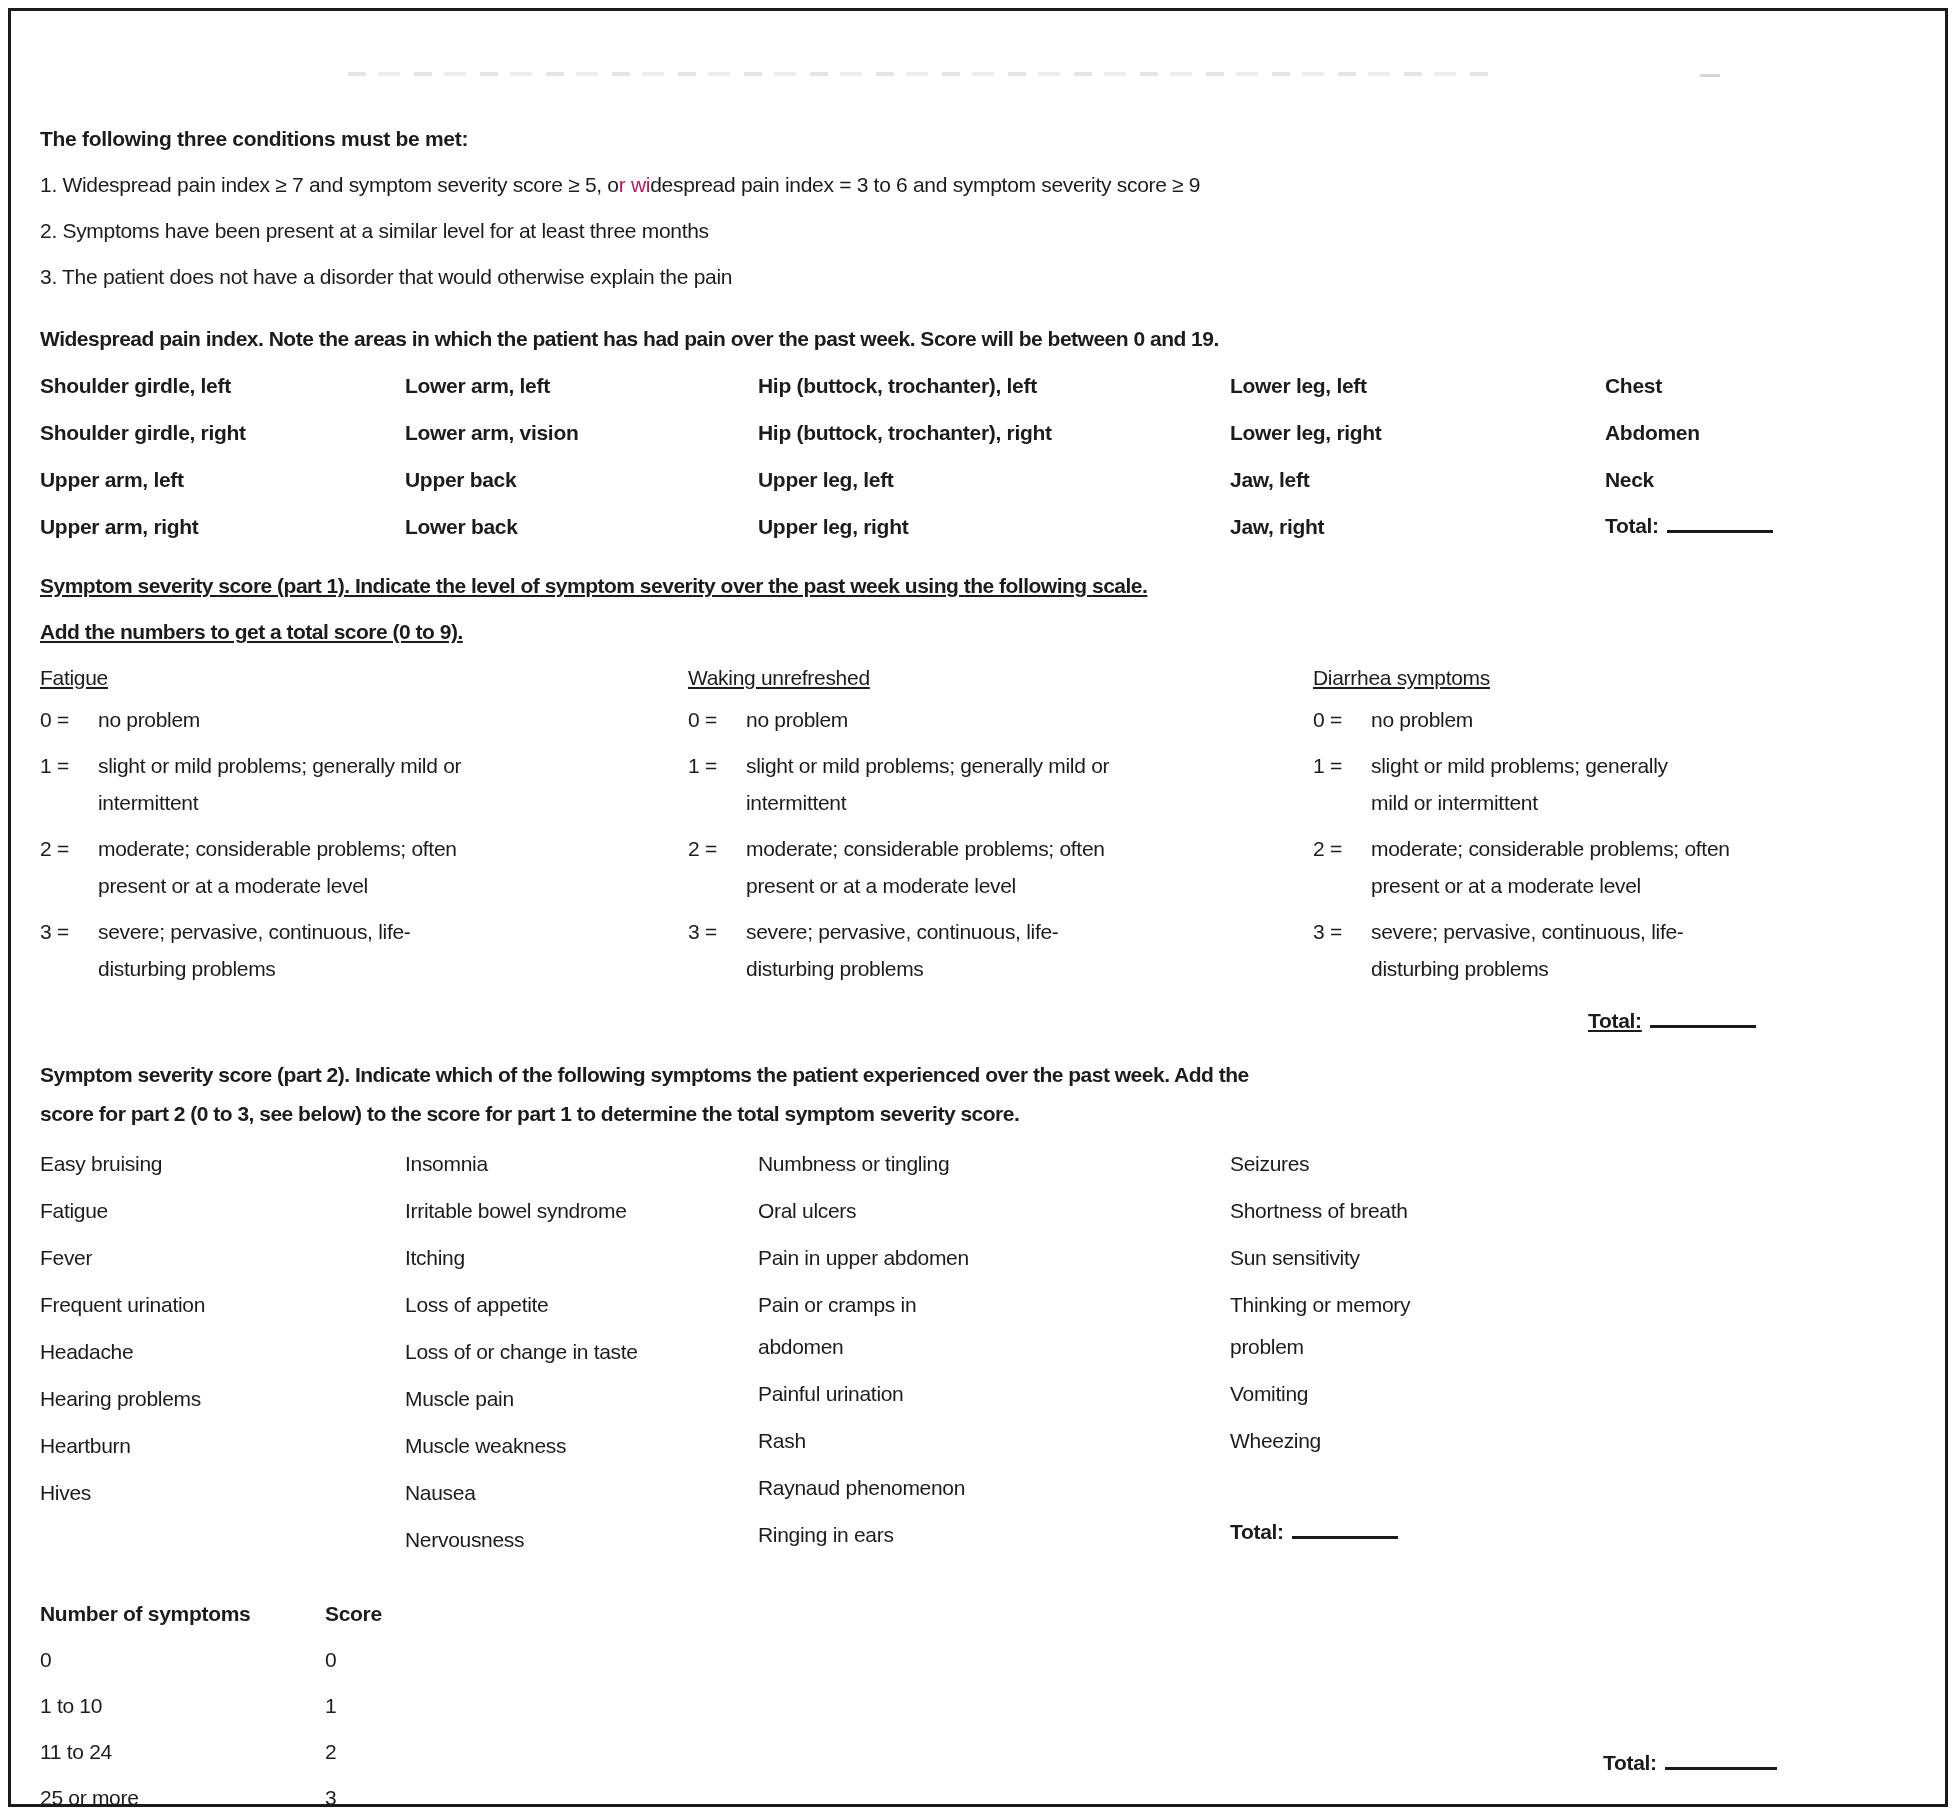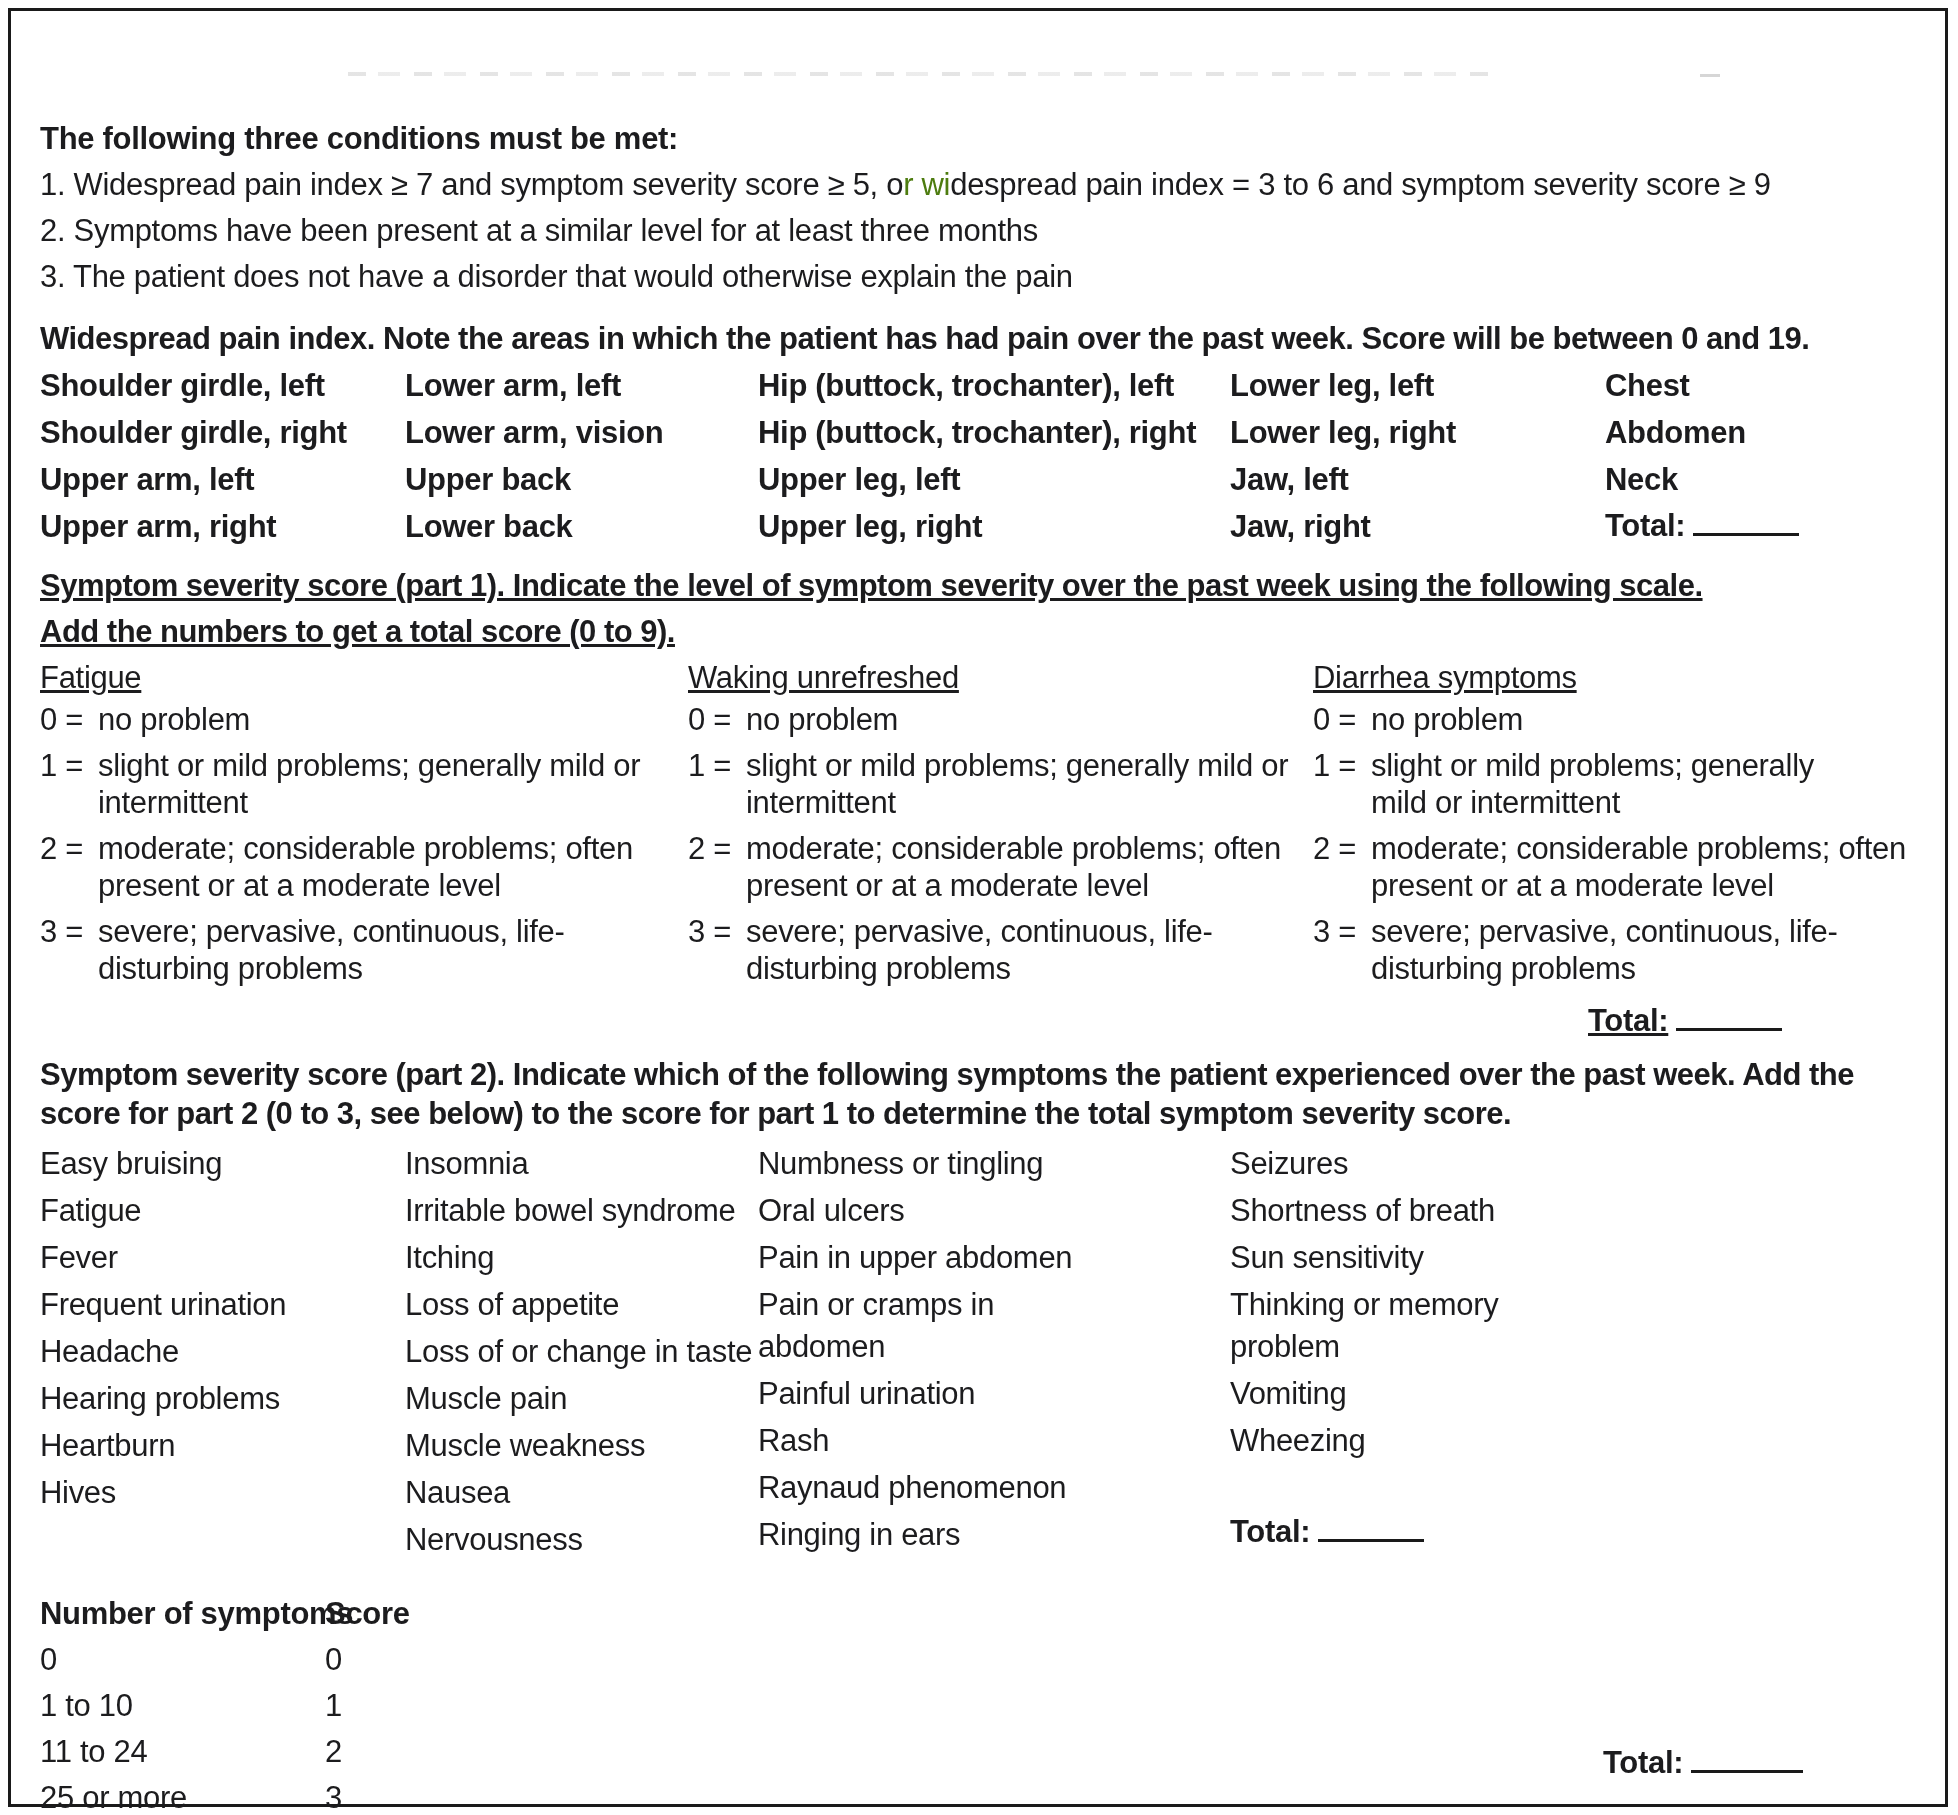--- a/index.html
+++ b/index.html
@@ -2,39 +2,39 @@
 <html><head>
 <meta charset="utf-8">
 <style>
   html,body { margin:0; padding:0; background:#ffffff; }
   .page {
     position:relative;
     width:1958px; height:1815px;
     background:#ffffff;
     font-family:"Liberation Sans","DejaVu Sans",sans-serif;
     color:#1c1c1e;
-    font-size:31px;
+    font-size:21px;
     letter-spacing:-0.3px;
     overflow:hidden;
   }
   .frame {
     position:absolute; left:8px; top:8px; right:10px; bottom:8px;
     border:3px solid #1a1a1a;
     pointer-events:none;
   }
   .ghost {
     position:absolute; left:348px; top:72px; width:1142px; height:4px;
     background:repeating-linear-gradient(90deg,#dedede 0 18px,#ffffff 18px 30px,#e8e8e8 30px 52px,#ffffff 52px 66px);
     opacity:.8;
   }
   .ghost-mark { position:absolute; left:1700px; top:74px; width:20px; height:3px; background:#d6d6d6; }
   .content { position:absolute; left:40px; right:40px; top:116px; }
   .line { line-height:46px; white-space:pre; }
   .bold { font-weight:700; }
-  .faded { color:#4d7c0f; }
+  .faded { color:#be185d; }
   .sec-head { letter-spacing:-0.5px; }
   .pain-head { margin-top:16px; }
   .grid5 { display:grid; grid-template-columns:365px 353px 472px 375px 1fr; }
   .grid3 { display:grid; grid-template-columns:648px 625px 1fr; }
   .pain-item { line-height:47px; white-space:pre;font-weight:bold; }
   .part1-block { margin-top:13px;text-decoration:underline; }
   .col-title { line-height:46px; white-space:pre; }
   .scale-item { line-height:37px; margin-bottom:9px; white-space:pre; }
   .scale-item .num { display:inline-block; width:58px; }
   .scale-item .txt { display:inline-block; vertical-align:top; }

